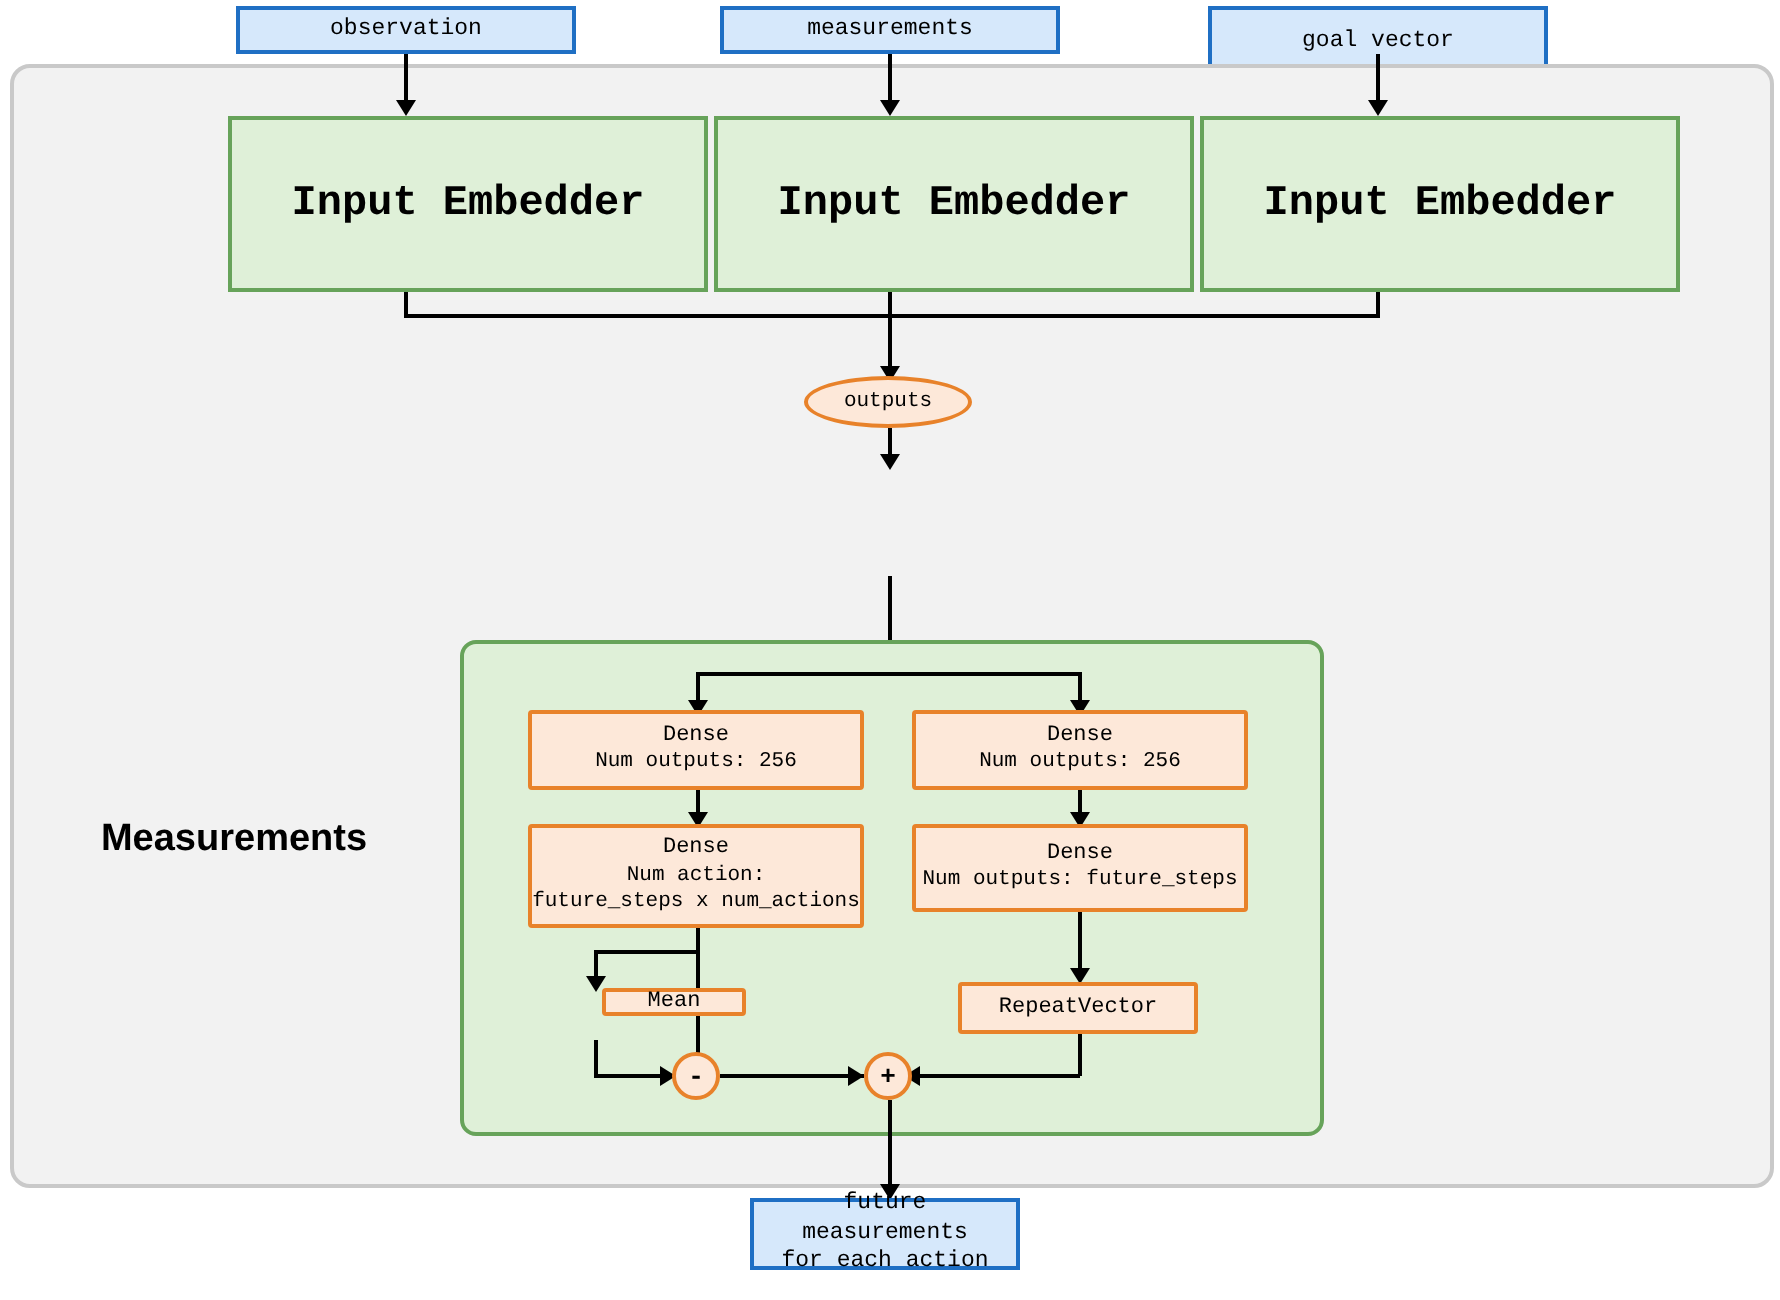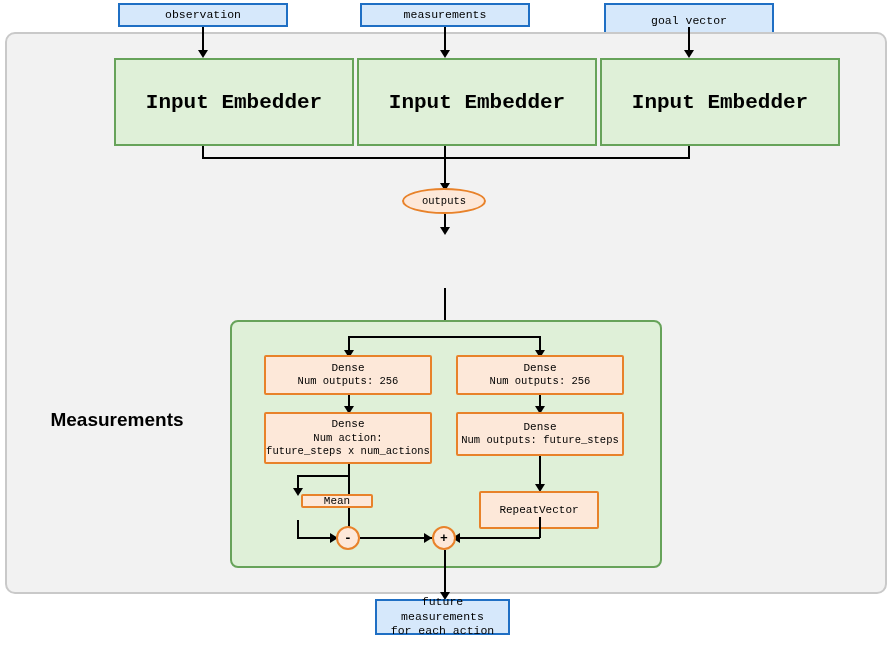--- a/index.html
+++ b/index.html
@@ -220,21 +220,21 @@
   <div class="arrow-down" style="left:535px; top:406px;"></div>
 
   <div class="node orange-box" style="left:456px; top:412px; width:168px; height:44px;">
     <span>Dense</span>
     <span class="sub">Num outputs: future_steps</span>
   </div>
 
   <div class="line v" style="left:539px; top:456px; height:32px;"></div>
   <div class="arrow-down" style="left:535px; top:484px;"></div>
 
-  <div class="node orange-box" style="left:479px; top:491px; width:120px; height:38px;">
+  <div class="node orange-box" style="left:479px; top:491px; width:120px; height:26px;">
     <span>RepeatVector</span>
   </div>
 
   <div class="line v" style="left:539px; top:517px; height:21px;"></div>
   <div class="line h" style="left:456px; top:537px; width:84px;"></div>
   <div class="arrow-left" style="left:452px; top:533px;"></div>
 
   <div class="line h" style="left:360px; top:537px; width:72px;"></div>
   <div class="arrow-right" style="left:424px; top:533px;"></div>
 

